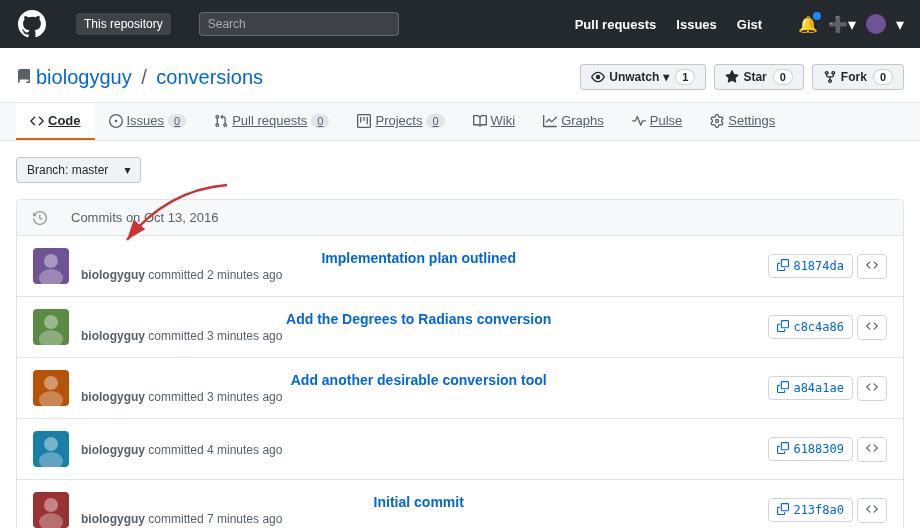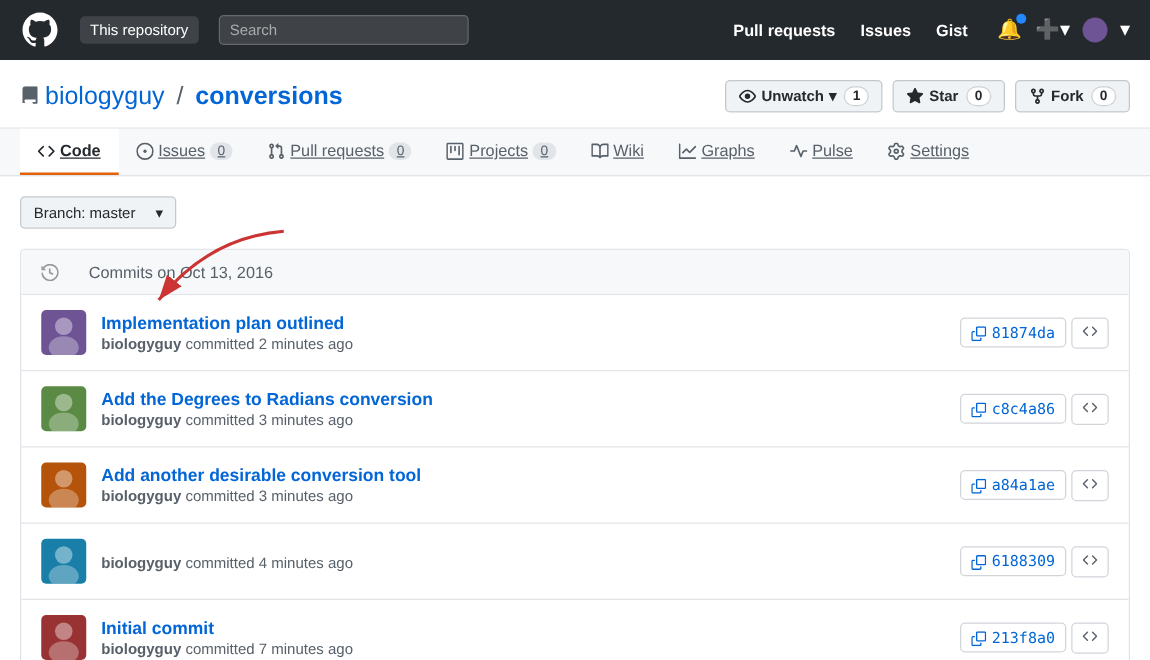--- a/index.html
+++ b/index.html
@@ -1,19 +1,19 @@
 <!DOCTYPE html>
 <html><head>
   <meta charset="utf-8">
   <style>
     * { box-sizing: border-box; margin: 0; padding: 0; }
     body { font-family: -apple-system, BlinkMacSystemFont, "Segoe UI", Helvetica, Arial, sans-serif; font-size: 13px; color: #333; background: #fff; width: 920px; }
 
     
-    .header { background: #24292e; color: #fff; display: flex; align-items: center; padding: 0 16px; height: 48px; gap: 16px; }
+    .header { background: #24292e; color: #fff; display: flex; align-items: center; padding: 0 16px; height: 48px; gap: 28px; }
     .header-logo { width: 32px; height: 32px; }
     .header-repo-pill { background: rgba(255,255,255,0.125); border-radius: 4px; padding: 4px 8px; font-size: 12px; color: #fff; white-space: nowrap; }
     .header-search { background: rgba(255,255,255,0.125); border: 1px solid rgba(255,255,255,0.2); border-radius: 4px; color: #ccc; padding: 4px 8px; font-size: 12px; width: 200px; outline: none; }
     .header-search::placeholder { color: #aaa; }
     .header-nav { display: flex; gap: 20px; margin-left: auto; }
     .header-nav-item { color: #fff; font-size: 13px; font-weight: 600; cursor: pointer; text-decoration: none; }
     .header-actions { display: flex; align-items: center; gap: 10px; margin-left: 8px; }
     .bell-icon { position: relative; }
     .bell-dot { width: 8px; height: 8px; background: #2188ff; border-radius: 50%; position: absolute; top: -3px; right: -3px; }
     .header-icon-btn { color: #fff; font-size: 16px; cursor: pointer; }
@@ -41,24 +41,24 @@
     .branch-btn { background: #eff3f6; border: 1px solid rgba(27,31,35,0.2); border-radius: 4px; padding: 5px 10px; font-size: 12px; cursor: pointer; display: inline-flex; align-items: center; gap: 16px; color: #24292e; margin-bottom: 16px; }
 
     
     .commits-section { border: 1px solid #e1e4e8; border-radius: 4px; }
     .commits-header { display: flex; align-items: center; gap: 24px; padding: 10px 16px; background: #f6f8fa; border-bottom: 1px solid #e1e4e8; font-size: 13px; color: #586069; border-radius: 4px 4px 0 0; }
 
     .commit-row { display: flex; align-items: center; padding: 12px 16px; border-bottom: 1px solid #e1e4e8; gap: 12px; }
     .commit-row:last-child { border-bottom: none; }
     .commit-avatar { width: 36px; height: 36px; border-radius: 4px; background: #6e5494; flex-shrink: 0; overflow: hidden; }
     .commit-info { flex: 1; }
-    .commit-message { font-size: 14px; font-weight: 600; color: #0366d6; text-decoration: none; display: block; }
+    .commit-message { font-size: 14px; font-weight: 600; color: #0366d6; text-decoration: none; display: block; text-align: center; }
     .commit-meta { font-size: 12px; color: #586069; margin-top: 2px; }
     .commit-actions { display: flex; gap: 4px; align-items: center; }
-    .commit-hash-btn { display: flex; align-items: flex-end; gap: 4px; background: #fff; border: 1px solid #d1d5da; border-radius: 4px; padding: 4px 8px; font-size: 12px; color: #0366d6; cursor: pointer; font-family: monospace; }
+    .commit-hash-btn { display: flex; align-items: flex-start; gap: 4px; background: #fff; border: 1px solid #d1d5da; border-radius: 4px; padding: 4px 8px; font-size: 12px; color: #0366d6; cursor: pointer; font-family: monospace; }
     .commit-browse-btn { background: #fff; border: 1px solid #d1d5da; border-radius: 4px; padding: 4px 8px; font-size: 12px; color: #586069; cursor: pointer; }
 
     
     .arrow-svg { position: absolute; top: -110px; left: 120px; pointer-events: none; }
   </style>
 </head>
 <body>
 
 <div class="header">
 
@@ -91,21 +91,21 @@
 </div>
 
 <div class="repo-header">
   <div class="repo-title">
 
     <svg width="16" height="16" viewBox="0 0 16 16" fill="#586069">
       <path d="M2 2.5A2.5 2.5 0 0 1 4.5 0h8.75a.75.75 0 0 1 .75.75v12.5a.75.75 0 0 1-.75.75h-2.5a.75.75 0 1 1 0-1.5h1.75v-2h-8a1 1 0 0 0-.714 1.7.75.75 0 0 1-1.072 1.05A2.495 2.495 0 0 1 2 13.5v-11zm10.5-1V9h-8c-.356 0-.694.074-1 .208V2.5a1 1 0 0 1 1-1h8z"></path>
     </svg>
     <a>biologyguy</a>
     <span>&nbsp;/&nbsp;</span>
-    <a style="font-weight:700;">conversions</a>
+    <a style="font-weight:400;">conversions</a>
   </div>
   <div class="repo-actions">
     <button class="repo-action-btn">
       <svg width="14" height="14" viewBox="0 0 16 16" fill="currentColor">
         <path d="M1.679 7.932c.412-.621 1.242-1.75 2.366-2.717C5.175 4.242 6.527 3.5 8 3.5c1.473 0 2.824.742 3.955 1.715 1.124.967 1.954 2.096 2.366 2.717a.119.119 0 0 1 0 .136c-.412.621-1.242 1.75-2.366 2.717C10.825 11.758 9.473 12.5 8 12.5c-1.473 0-2.824-.742-3.955-1.715C2.92 9.818 2.09 8.69 1.679 8.068a.119.119 0 0 1 0-.136zM8 2c-1.981 0-3.67.992-4.933 2.078C1.797 5.169.88 6.423.43 7.1a1.619 1.619 0 0 0 0 1.798c.45.678 1.367 1.932 2.637 3.024C4.329 13.008 6.019 14 8 14c1.981 0 3.671-.992 4.933-2.078 1.27-1.091 2.187-2.345 2.637-3.023a1.619 1.619 0 0 0 0-1.798c-.45-.678-1.367-1.932-2.637-3.023C11.671 2.992 9.981 2 8 2Zm0 3.5a2.5 2.5 0 1 0 0 5 2.5 2.5 0 0 0 0-5z"></path>
       </svg>
       <span>Unwatch</span>
       <span>▾</span>
       <span class="repo-action-count">1</span>
     </button>

